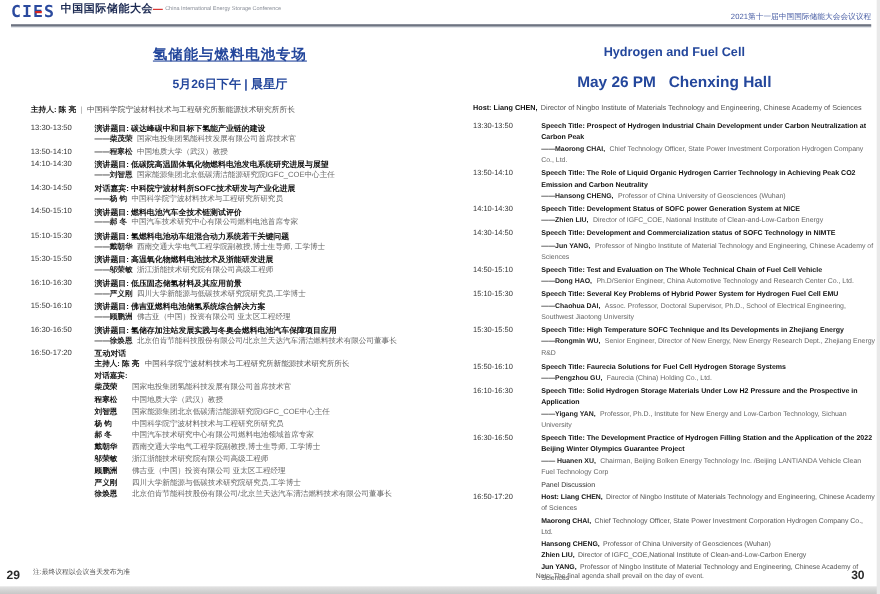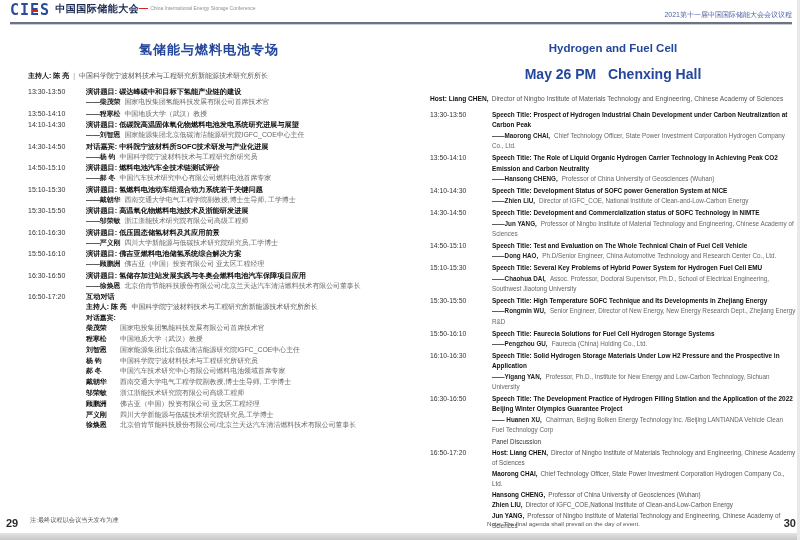--- a/index.html
+++ b/index.html
@@ -19,21 +19,21 @@
   .logo-zh { font-size:10px; font-weight:bold; color:#1c2a52; line-height:11px; letter-spacing:0.5px; }
   .logo-en { font-size:5px; color:#8a8f99; line-height:5px; display:flex; align-items:center; gap:2px; }
   .logo-en .reddash { width:9px; height:1.6px; background:#d6231f; display:inline-block; }
   .hdr-right { position:absolute; right:0; top:7px; font-size:7px; color:#4a5fa5; }
   .hdr-line { position:absolute; left:10px; right:8px; top:22px; height:2px; background:#6d7380; box-shadow:0 1px 0 #c9cdd5; }
   
   .page { position:absolute; top:38px; }
   .page-left { left:28px; width:362px; }
   .page-right { left:430px; width:366px; }
   .ptitle { text-align:center; font-weight:bold; color:#24479c; }
-  .page-left .ptitle { font-size:13px; letter-spacing:1px; margin-top:3px; }
+  .page-left .ptitle { font-size:13px; letter-spacing:1px; margin-top:3px;text-decoration:underline; }
   .page-right .ptitle { font-size:11.5px; margin-top:4px; }
   .psub { text-align:center; font-weight:bold; color:#24479c; white-space:pre; }
   .page-left .psub { font-size:11px; margin-top:10px; }
   .page-right .psub { font-size:14px; margin-top:12px; }
   .phost { margin-top:12px; margin-bottom:6px; line-height:10px; }
   .page-left .phost { font-size:7px; }
   .page-right .phost { font-size:6.6px; }
   .phost .hname { font-weight:bold; color:#111; }
   .phost .pipe { color:#999; margin:0 4px; }
   .phost .hdesc { color:#555; }
@@ -63,21 +63,21 @@
   .glist-en .gline { display:block; font-size:6.3px; line-height:10.5px; }
   .glist-en .gname { font-weight:bold; color:#111; }
   .glist-en .gdesc { color:#555; margin-left:3px; }
   .pre-title { margin-left:62px; font-size:6.4px; line-height:10.4px; color:#333; }
   
   .note { position:absolute; font-size:6.2px; color:#555; }
   .note-zh { left:30px; top:516px; }
   .note-en { left:487px; top:520px; }
   .pageno { position:absolute; font-size:11px; font-weight:bold; color:#2b2b2b; top:517px; }
   .pageno-left { left:6px; }
-  .pageno-right { right:4px; }
+  .pageno-right { right:14px; }
   .edge-bottom { position:absolute; left:0; right:0; bottom:0; height:7px; background:linear-gradient(#e3e3e3,#c7c7c7); }
   .edge-right { position:absolute; top:0; right:0; width:3px; height:100%; background:#e9e9e9; }
 </style>
 </head>
 <body>
 
 <div class="hdr">
   <div class="logo">
     <div class="logo-cies">
       <span>C</span>
@@ -92,20 +92,21 @@
           <span>China International Energy Storage Conference</span>
         </span>
     </div>
   </div>
   <div class="hdr-right">2021第十一届中国国际储能大会会议议程</div>
 </div>
 <div class="hdr-line"></div>
 
 <div class="page page-left">
   <div class="ptitle">氢储能与燃料电池专场</div>
+  <div class="psub">5月26日下午 | 晨星厅</div>
   <div class="phost">
     <span class="hname">主持人: 陈 亮</span><span class="pipe">|</span><span class="hdesc">中国科学院宁波材料技术与工程研究所新能源技术研究所所长</span>
   </div>
 
   <div class="entries">
 
       <div class="row">
         <div class="time">13:30-13:50</div>
         <div class="ebody">
           <div class="etitle">演讲题目: 碳达峰碳中和目标下氢能产业链的建设</div>

